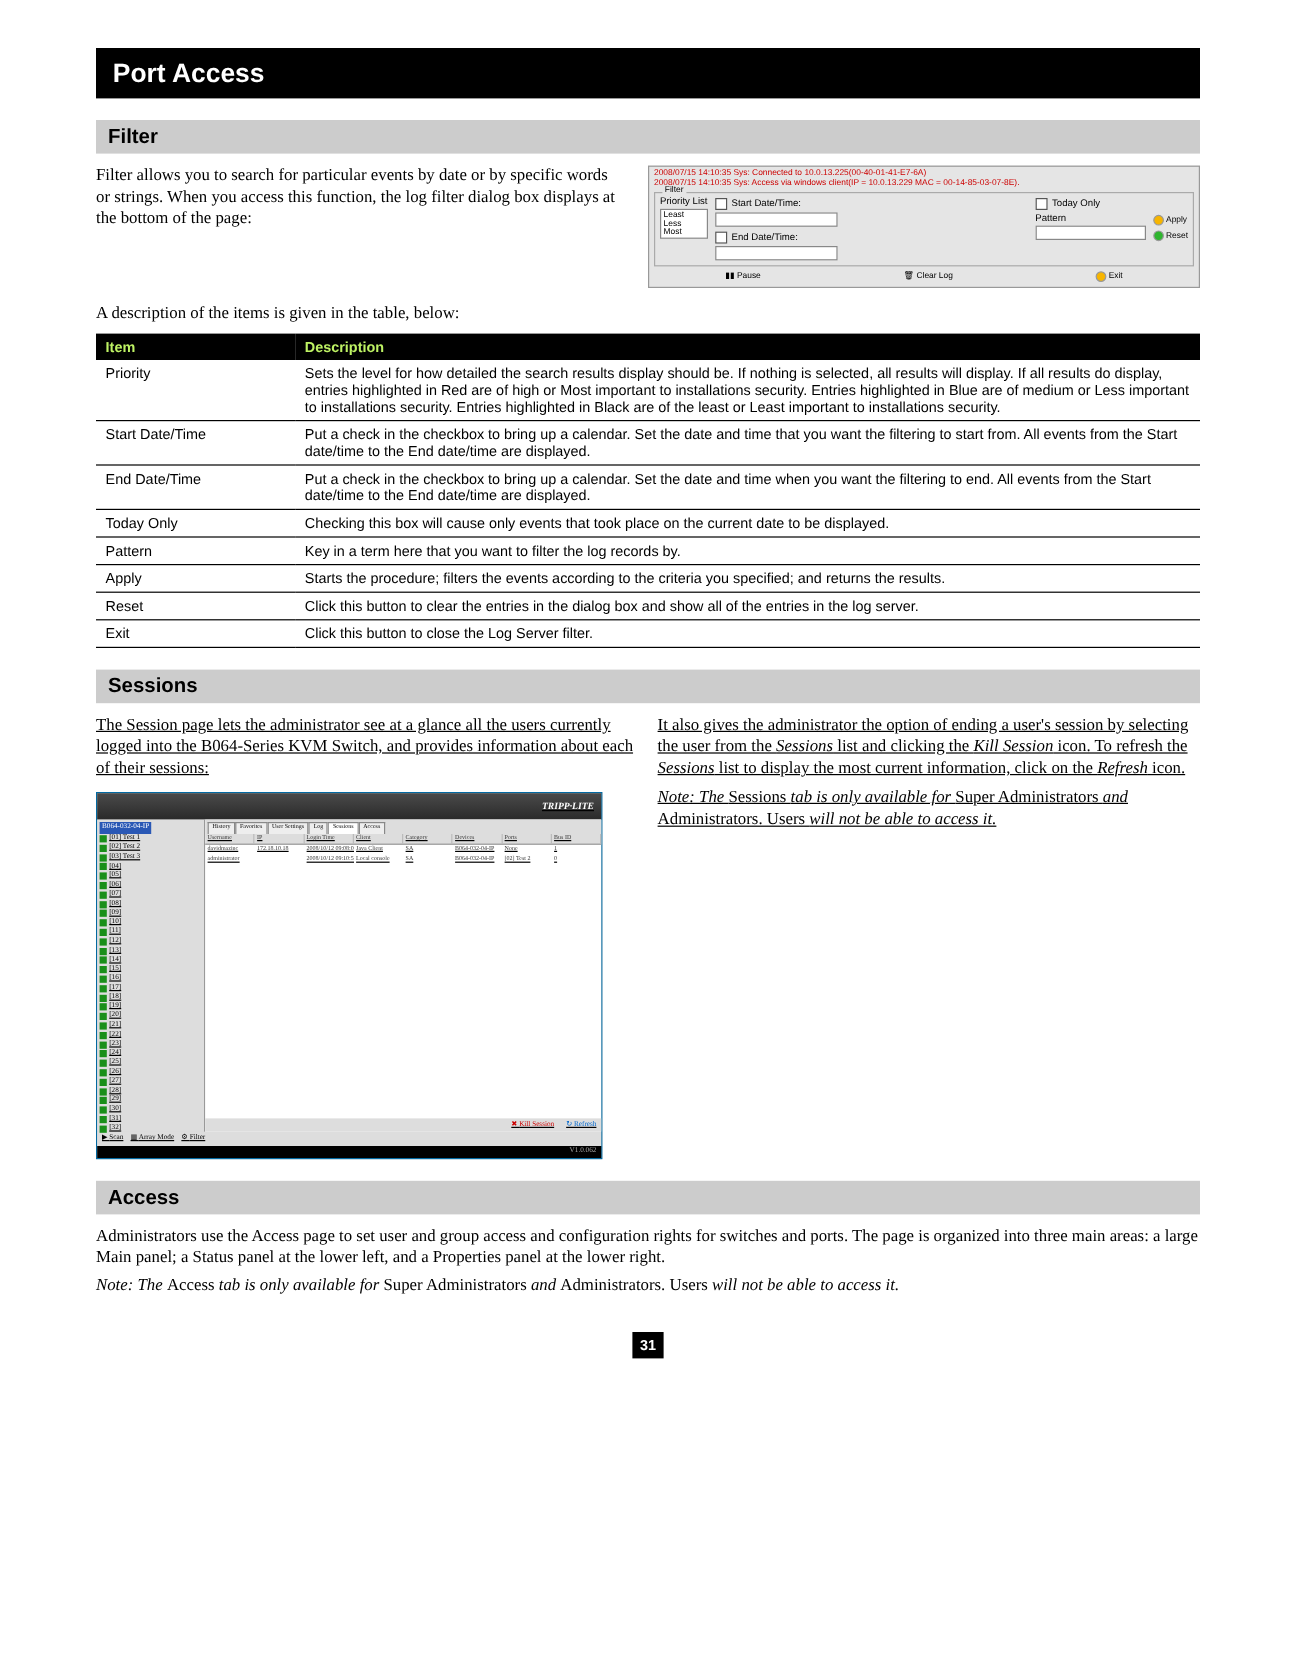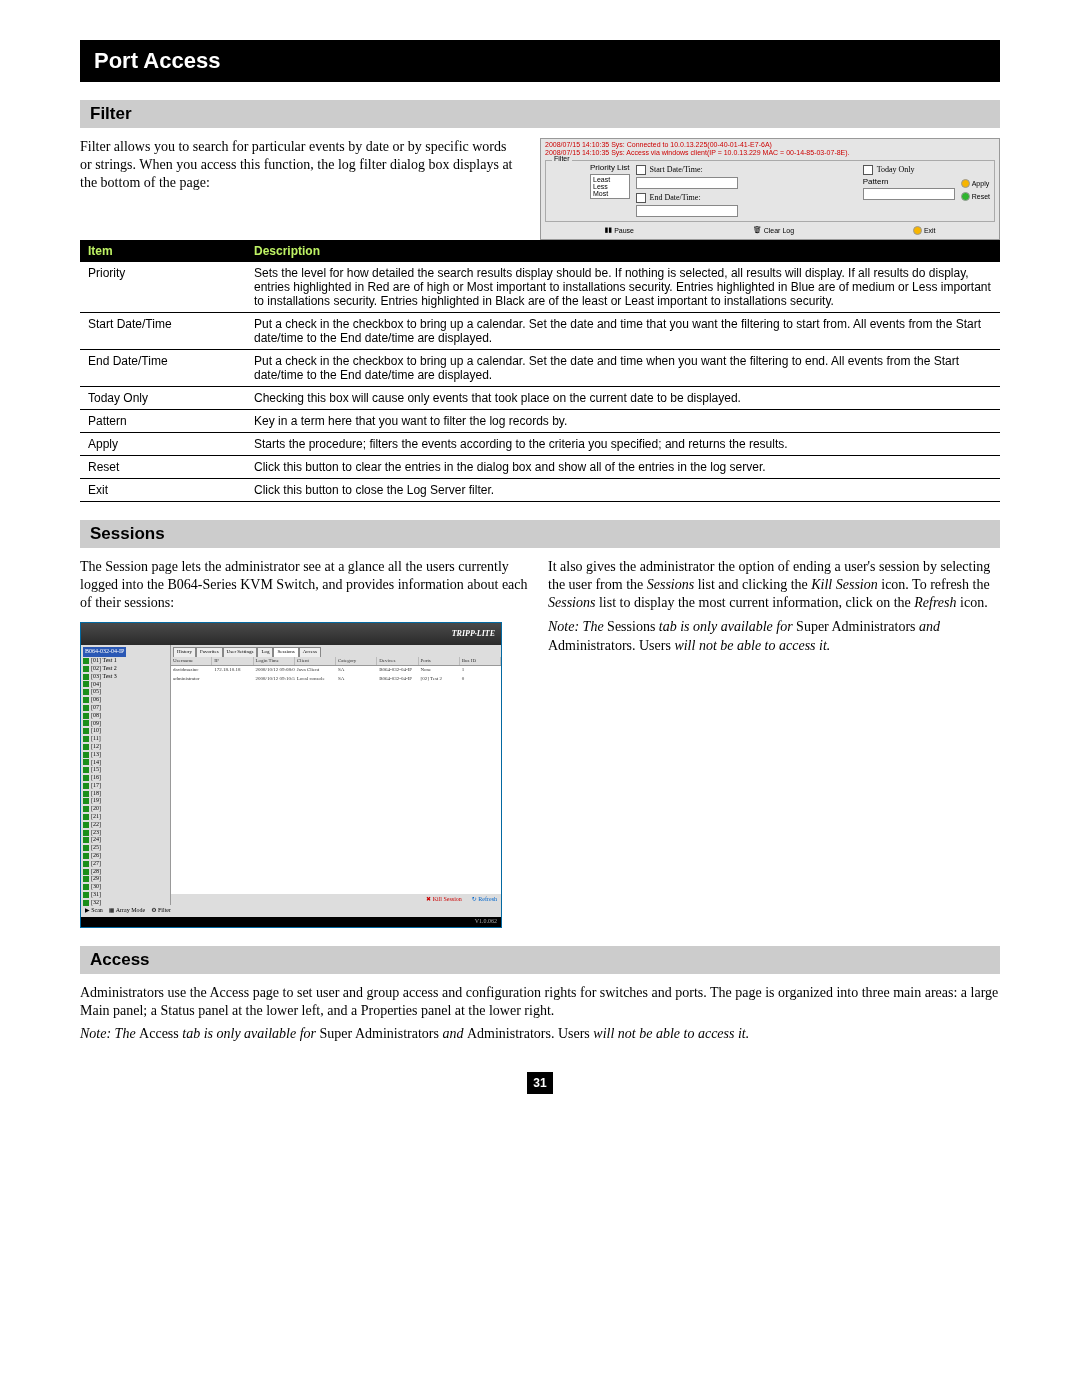--- a/index.html
+++ b/index.html
@@ -26,36 +26,36 @@
   .desc-text { font-size: 14px; font-family: "Times New Roman", serif; margin: 14px 0 8px 0; }
 
   
   .filter-dialog {
     width: 450px; border: 1px solid #999; background: #e5e5e5;
     font-size: 8px; padding: 2px 4px 4px 4px;
   }
   .fd-log { color: #c00; font-size: 7px; line-height: 1.2; }
   .fd-fieldset { border: 1px solid #aaa; margin-top: 2px; padding: 2px 4px 4px 4px; position: relative; }
   .fd-legend { position:absolute; top:-6px; left:6px; background:#e5e5e5; padding:0 2px; font-size:7px;}
-  .fd-row { display:flex; align-items:center; gap:4px; margin-top:2px;font-family:Liberation Serif, serif;}
+  .fd-row { display:flex; align-items:center; gap:4px; margin-top:2px;}
   .fd-prio { display:flex; flex-direction:column; border:1px solid #888; background:#fff; font-size:7px; padding:1px 10px 1px 2px;}
   .fd-cb { width:8px; height:8px; border:1px solid #555; background:#fff; display:inline-block;}
   .fd-in { border:1px solid #888; background:#fff; height:10px; }
   .fd-btn { display:inline-flex; align-items:center; gap:2px; font-size:7px;}
   .fd-dot { width:7px; height:7px; border-radius:50%; display:inline-block; border:1px solid #999;}
   .fd-toolbar { display:flex; justify-content:space-around; margin-top:4px; font-size:7px;}
 
   
   table.desc { border-collapse: collapse; width: 100%; font-size: 12px; }
   table.desc th { background:#000; color:#bef264; text-align:left; font-weight:bold; padding:4px 8px; }
   table.desc td { border-bottom:1px solid #000; padding:4px 8px; vertical-align:top; }
   table.desc td:first-child { width: 150px; }
 
   
-  .two-col { display:flex; gap:16px; font-size:14px; font-family:"Times New Roman",serif; line-height:1.3;}
+  .two-col { display:flex; gap:16px; font-size:14px; font-family:"Times New Roman",serif; line-height:1.3;text-decoration:underline;}
   .two-col > div { flex:1; }
   .italic { font-style: italic; }
 
   
   .sess-shot {
     width: 420px; border:1px solid #0369a1; background:#ddd;
     margin-top:10px; font-size:6px;
   }
   .sess-top { background: linear-gradient(#4a4a4a,#2a2a2a); height:22px; display:flex; align-items:center; justify-content:flex-end; padding:0 6px;}
   .sess-logo { color:#fff; font-weight:bold; font-style:italic; font-size:8px; }
@@ -93,21 +93,21 @@
   <div class="intro-row">
     <div class="intro-text">Filter allows you to search for particular events by date or by specific words or strings. When you access this function, the log filter dialog box displays at the bottom of the page:</div>
 
     <div class="filter-dialog">
       <div class="fd-log">2008/07/15 14:10:35    Sys: Connected to 10.0.13.225(00-40-01-41-E7-6A)</div>
       <div class="fd-log">2008/07/15 14:10:35    Sys: Access via windows client(IP = 10.0.13.229 MAC = 00-14-85-03-07-8E).</div>
       <div class="fd-fieldset">
         <span class="fd-legend">Filter</span>
         <div style="display:flex; gap:6px;">
 
-          <div style="display:flex; flex-direction:column; gap:2px;margin-left:40px;">
+          <div style="display:flex; flex-direction:column; gap:2px;">
             <span>Priority List</span>
             <div class="fd-prio">
               <span>Least</span>
               <span>Less</span>
               <span>Most</span>
             </div>
           </div>
 
           <div style="flex:1; display:flex; flex-direction:column; gap:2px;">
             <div class="fd-row">
@@ -147,20 +147,21 @@
         <span class="fd-btn">▮▮ <span>Pause</span></span>
         <span class="fd-btn">🗑 <span>Clear Log</span></span>
         <span class="fd-btn">
             <span class="fd-dot" style="background:#f7b500"></span>
             <span>Exit</span>
           </span>
       </div>
     </div>
   </div>
 
+  <div class="desc-text">A description of the items is given in the table, below:</div>
 
   <table class="desc">
     <thead>
         <tr>
       <th>Item</th>
       <th>Description</th>
     </tr>
       </thead>
     <tbody id="desc-body">
         <tr>

